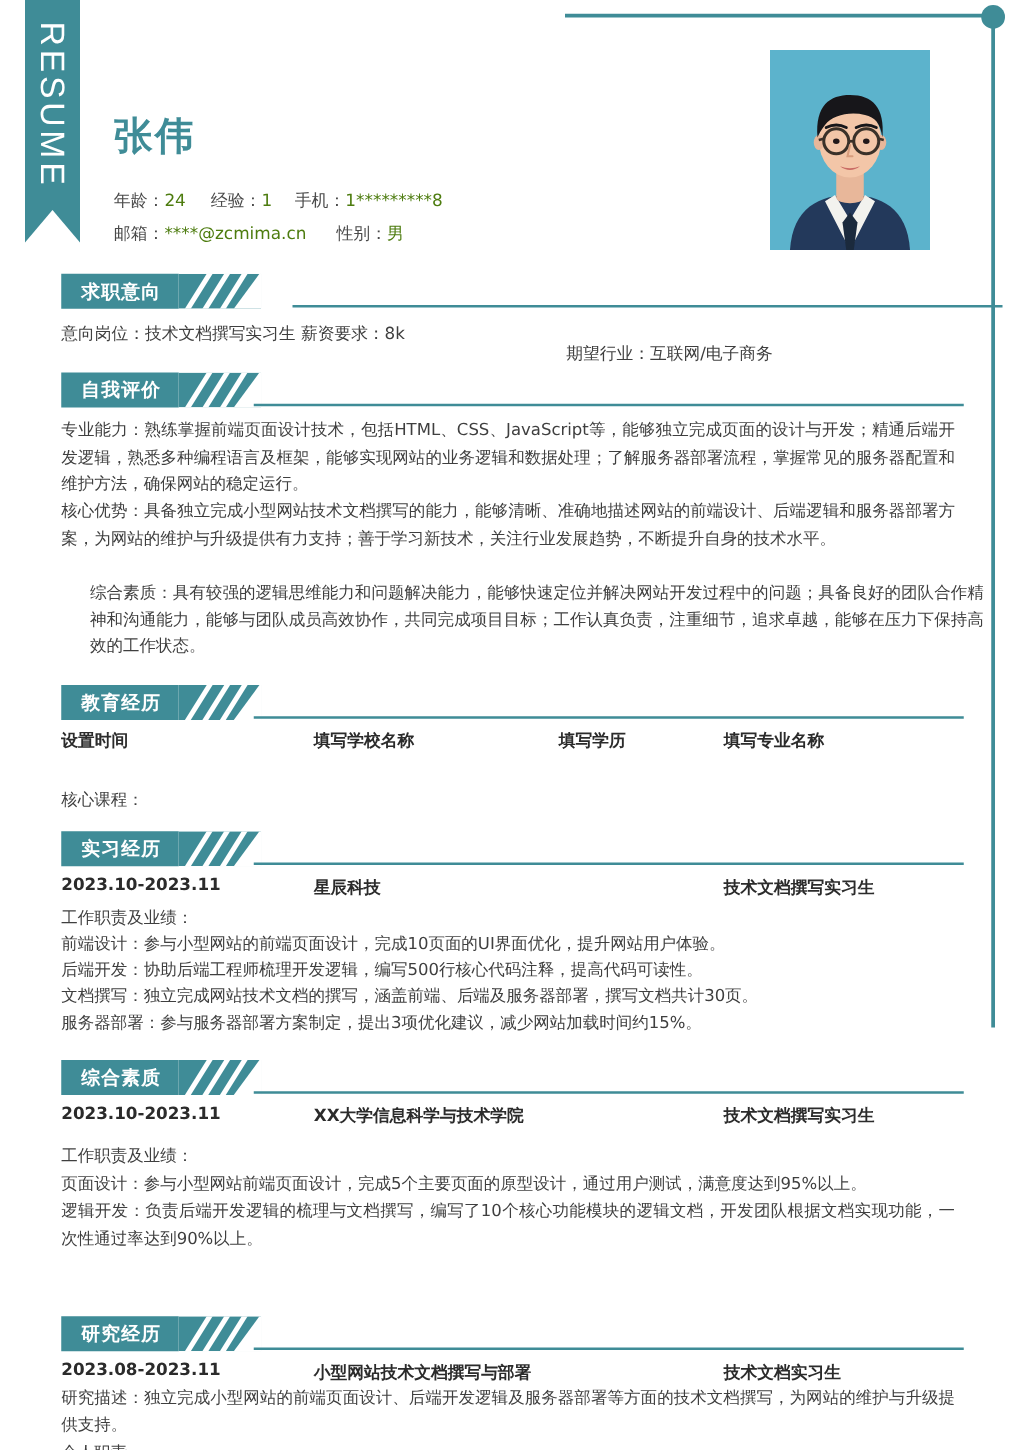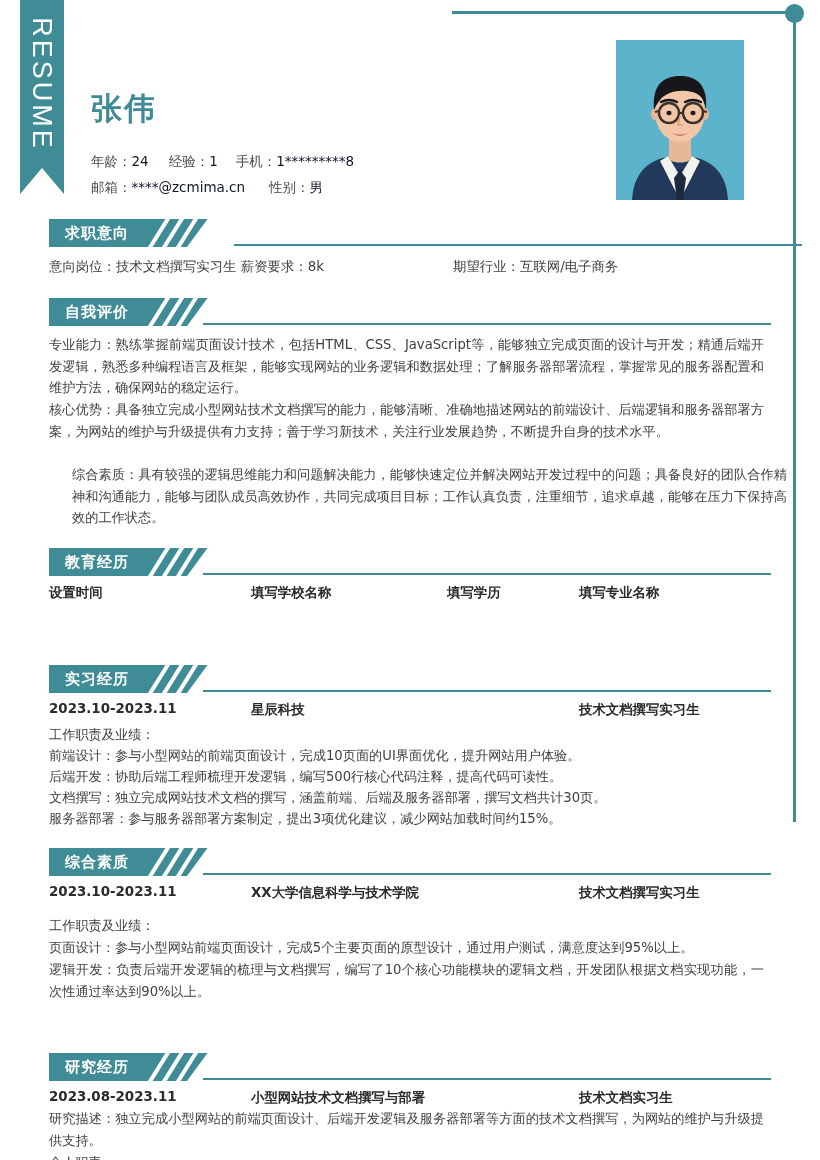--- a/index.html
+++ b/index.html
@@ -54,21 +54,21 @@
     position:absolute;left:91px;top:88px;
     font-size:31px;font-weight:bold;color:#3f8c97;
     letter-spacing:2px;
   }
   .contact{
     position:absolute;left:91px;top:148px;width:430px;
     font-size:13.5px;color:#4a4a4a;line-height:26px;
   }
   .contact .row{white-space:nowrap;}
   .contact .lab{color:#4a4a4a;}
-  .contact .val{color:#0f172a;}
+  .contact .val{color:#4d7c0f;}
   .c-gap-1{display:inline-block;width:20px;}
   .c-gap-2{display:inline-block;width:18px;}
   .c-gap-3{display:inline-block;width:24px;}
 
   
   .photo{
     position:absolute;left:616px;top:40px;width:128px;height:160px;
     background:#5cb3cc;overflow:hidden;
   }
   .photo svg{display:block;width:128px;height:160px;}
@@ -99,21 +99,21 @@
     position:absolute;left:49px;width:715px;
     font-size:13.2px;line-height:21px;color:#3f3f3f;white-space:nowrap;
   }
 
   
   .cols{position:absolute;left:49px;width:715px;height:20px;font-size:13.4px;font-weight:bold;color:#2b2b2b;}
   .cols span{position:absolute;top:0;white-space:nowrap;}
 
   .intent-row{position:absolute;left:49px;top:258px;width:715px;font-size:13.4px;color:#3f3f3f;white-space:nowrap;}
   .intent-row .a{position:absolute;left:0;top:0;}
-  .intent-row .b{position:absolute;left:404px;top:0;}
+  .intent-row .b{position:absolute;left:404px;top:16px;}
 </style>
 </head>
 <body>
 
 <div class="page">
 
   <div class="top-rule"></div>
   <div class="top-dot"></div>
   <div class="right-vline"></div>
 
@@ -224,20 +224,21 @@
         </svg>
     </div>
     <div class="rule" style="width: 568px;"></div>
   </div>
   <div class="cols" style="top:584px;">
     <span style="left:0px;">设置时间</span>
     <span style="left:202px;">填写学校名称</span>
     <span style="left:398px;">填写学历</span>
     <span style="left:530px;">填写专业名称</span>
   </div>
+  <div class="line" style="top:630px;">核心课程：</div>
 
   <div class="sec" style="top:665px;">
     <div class="bar">实习经历</div>
     <div class="slashes" style="left: 94px;">
       <svg width="66" height="28" viewBox="0 0 66 28">
           <rect width="66" height="28" fill="#3f8c97"></rect>
           <g stroke="#ffffff" stroke-width="4">
             <line x1="6" y1="30" x2="26" y2="-2"></line>
             <line x1="20" y1="30" x2="40" y2="-2"></line>
             <line x1="34" y1="30" x2="54" y2="-2"></line>

